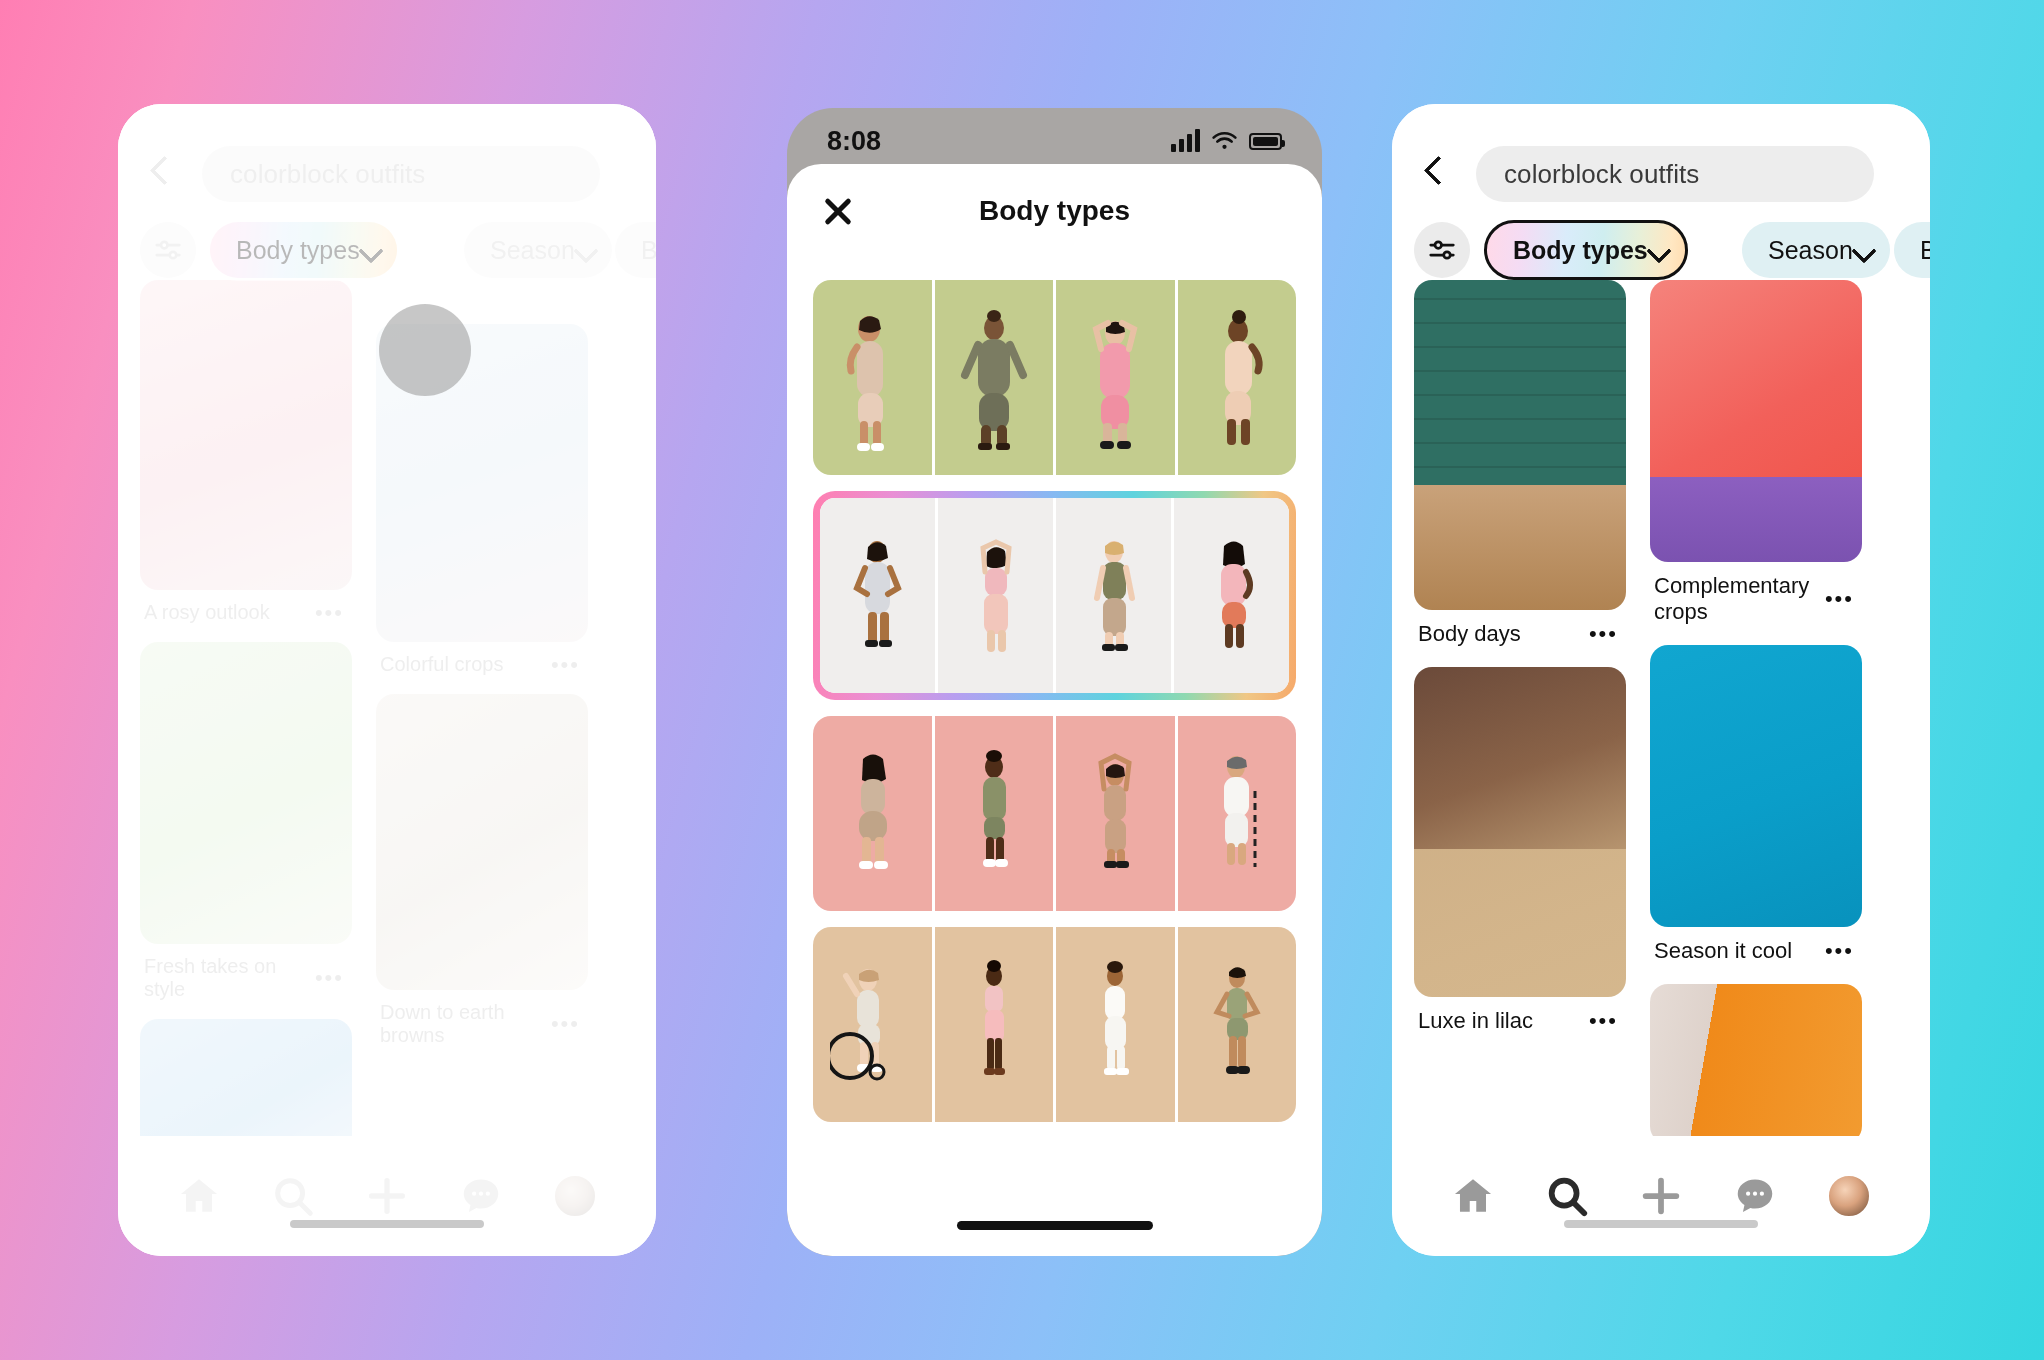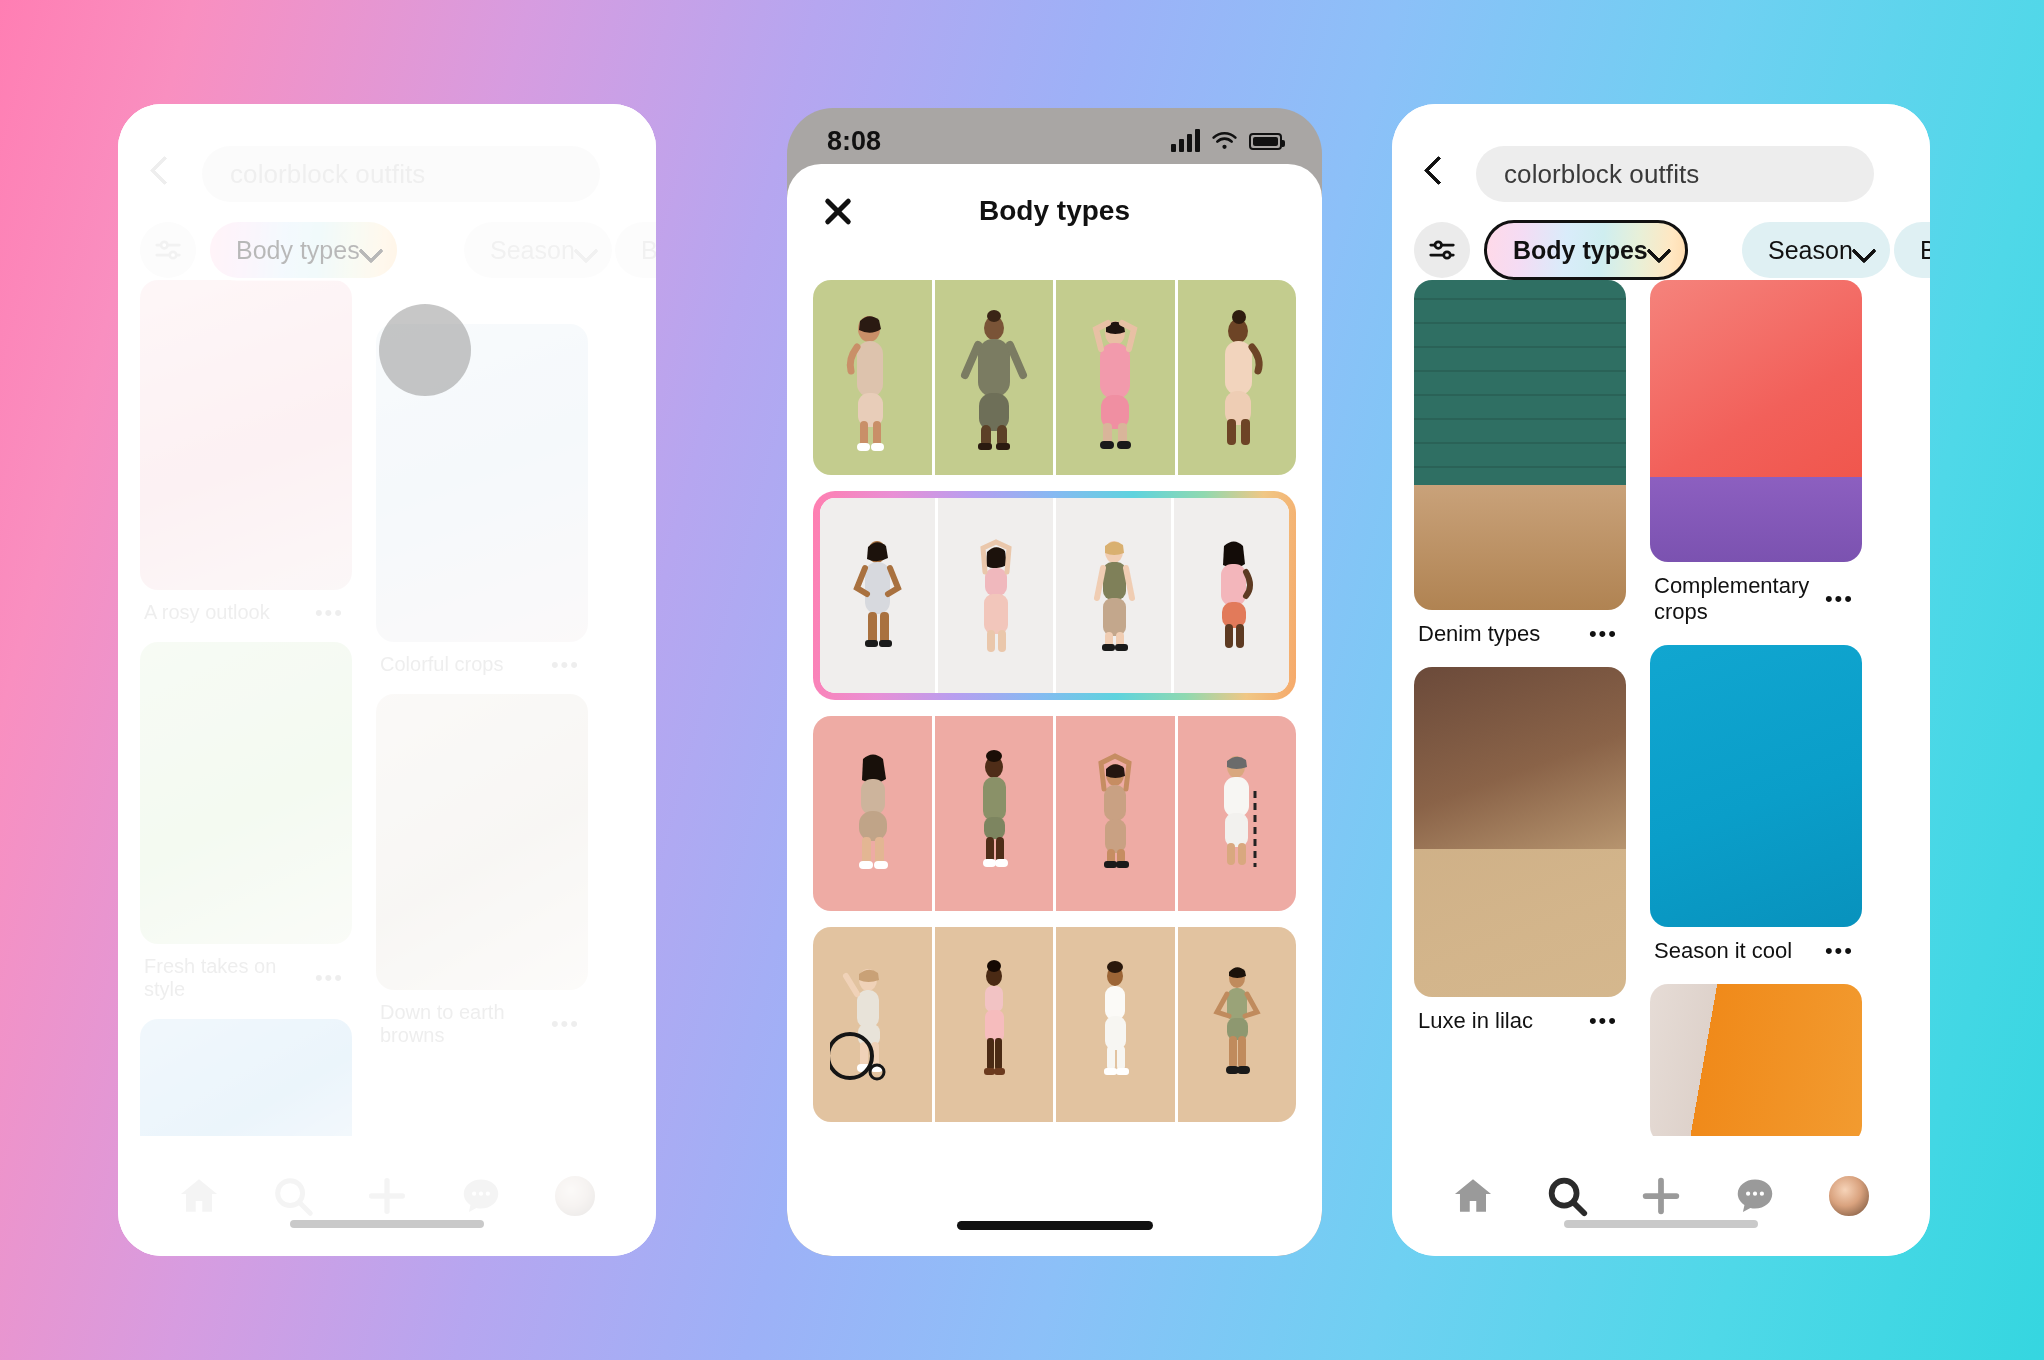--- a/index.html
+++ b/index.html
@@ -585,21 +585,21 @@
   <div class="pins" style="top:176px; left:0; right:0;">
 
     <div class="col" style="left:22px; top:0;">
       <div class="pin">
         <div class="pin-img" style="height:330px;
           background:
             linear-gradient(180deg, rgba(0,0,0,0) 62%, #c9a27a 62%, #b08352 100%),
             repeating-linear-gradient(0deg,#2f6f63 0 22px,#2a6257 22px 24px),
             #2f6f63;"></div>
         <div class="pin-meta">
-          <span>Denim types</span>
+          <span>Body days</span>
           <span class="dots">•••</span>
         </div>
       </div>
       <div class="pin" style="margin-top:20px;">
         <div class="pin-img" style="height:330px;
           background:
             linear-gradient(180deg, rgba(0,0,0,0) 55%, rgba(212,182,140,.92) 55%),
             linear-gradient(160deg,#6b4a3a 0%,#8a6348 35%,#c8a87e 75%,#dcc59c 100%);"></div>
         <div class="pin-meta">
           <span>Luxe in lilac</span>

